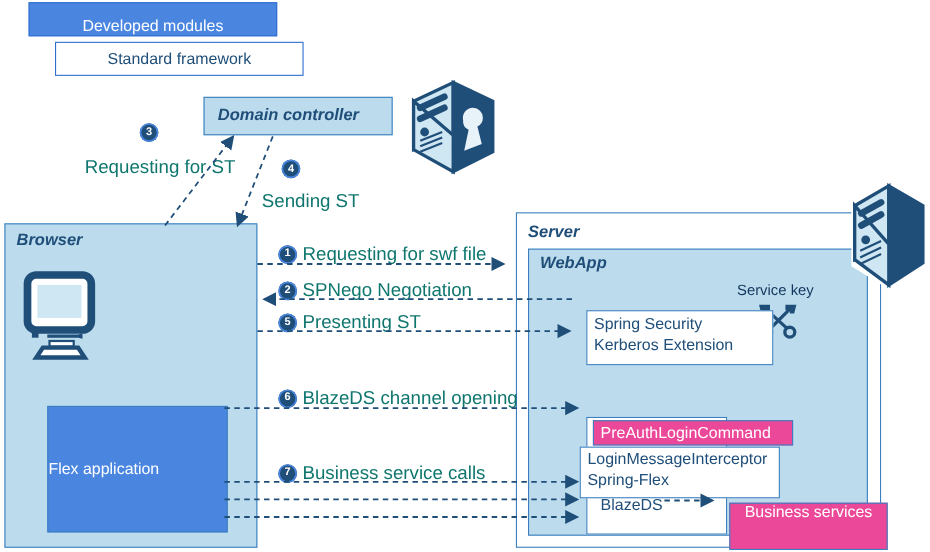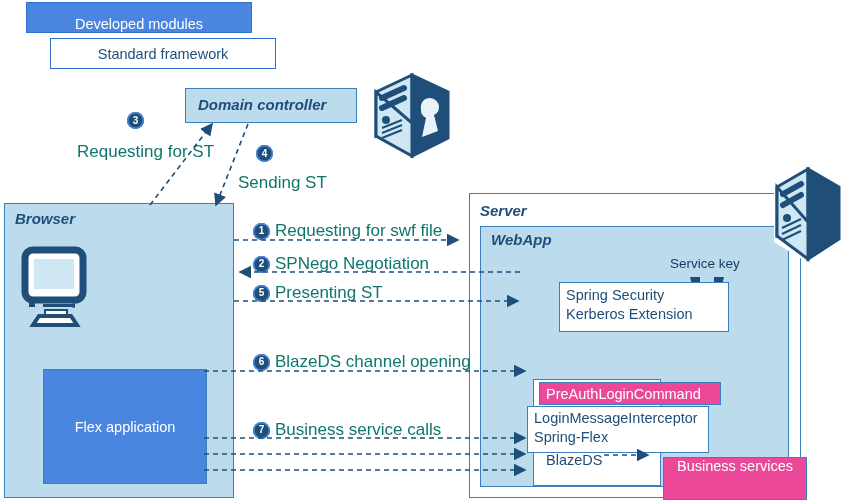--- a/index.html
+++ b/index.html
@@ -37,21 +37,21 @@
     left:185px;top:88px;width:170px;height:33px;
   }
   #domain-controller .zone-title{left:12px;top:7px;}
 
   #browser{
     left:4px;top:203px;width:228px;height:293px;
   }
   #flex-app{
     left:38px;top:165px;width:162px;height:113px;
     background:#4a86e0;border:1px solid #3b7fbf;
-    display:flex;align-items:center;justify-content:center;
+    display:flex;align-items:center;justify-content:flex-start;
     color:#ffffff;font-size:14.5px;
   }
 
   #server{
     left:469px;top:193px;width:330px;height:303px;
     background:#ffffff;border:1px solid #3b7fbf;
   }
   #webapp{
     left:10px;top:32px;width:307px;height:259px;
   }
@@ -59,21 +59,21 @@
 
   .whitebox{
     background:#ffffff;border:1px solid #3b7fbf;color:#1f4e79;font-size:14.5px;
   }
   .bluebox{
     background:#ec4899;border:1px solid #3b7fbf;color:#ffffff;font-size:14.5px;
   }
 
   #spring-security{
     left:52px;top:55px;width:170px;height:50px;
-    padding:3px 0 0 6px;line-height:1.32;box-sizing:border-box;margin-left:26px;
+    padding:3px 0 0 6px;line-height:1.32;box-sizing:border-box;
   }
   #auth-stack{
     left:52px;top:152px;width:126px;height:105px;
   }
   #preauth{
     left:58px;top:155px;width:182px;height:23px;
     display:flex;align-items:center;padding-left:6px;box-sizing:border-box;
   }
   #login-interceptor{
     left:46px;top:179px;width:182px;height:47px;

